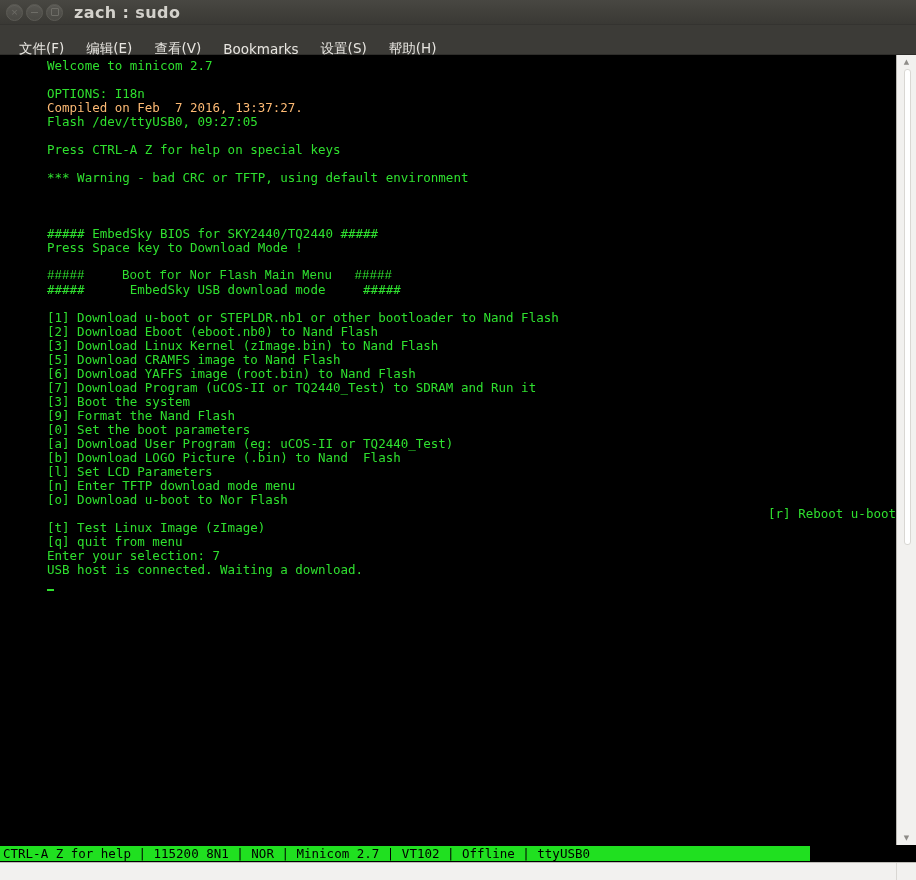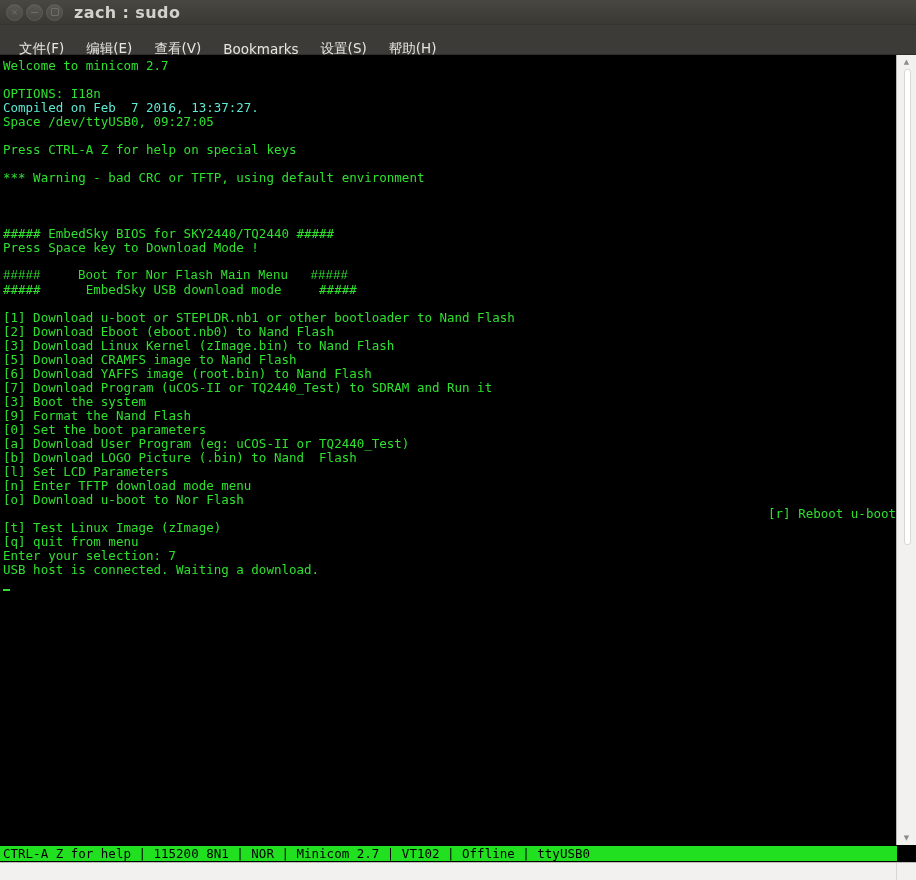--- a/index.html
+++ b/index.html
@@ -115,20 +115,21 @@
     background: #000000;
     display: flex;
     overflow: hidden;
   }
   #terminal {
     flex: 1 1 auto;
     background: #000000;
     padding: 4px 0 3px 3px;
     overflow: hidden;
     position: relative;
+    margin-left: 44px;
   }
   .tline {
     font-family: "DejaVu Sans Mono", monospace;
     font-size: 12.5px;
     line-height: 14px;
     height: 14px;
     color: #2fe02f;
     white-space: pre;
     letter-spacing: 0px;
   }
@@ -185,21 +186,21 @@
   #statusbar {
     flex: 0 0 17px;
     height: 17px;
     background: #000000;
     position: relative;
   }
   #statusbar-inner {
     position: absolute;
     left: 0;
     top: 1px;
-    width: 897px;
+    width: 810px;
     height: 15px;
     background: #20e020;
     color: #000000;
     font-family: "DejaVu Sans Mono", monospace;
     font-size: 12.5px;
     line-height: 15px;
     white-space: pre;
     padding-left: 3px;
     box-sizing: border-box;
     overflow: hidden;
@@ -249,22 +250,22 @@
     <div class="menuitem">设置(S)</div>
     <div class="menuitem">帮助(H)</div>
   </div>
 
   <div id="termwrap">
     <div id="terminal" style="background: rgb(0, 0, 0);">
 
     <div class="tline" style="color: rgb(47, 224, 47);">Welcome to minicom 2.7</div>
         <div class="tline blank">&nbsp;</div>
         <div class="tline" style="color: rgb(47, 224, 47);">OPTIONS: I18n</div>
-        <div class="tline" style="color: #5eead4;">Compiled on Feb  7 2016, 13:37:27.</div>
-        <div class="tline" style="color: rgb(47, 224, 47);">Space /dev/ttyUSB0, 09:27:05</div>
+        <div class="tline" style="color: #fdba74;">Compiled on Feb  7 2016, 13:37:27.</div>
+        <div class="tline" style="color: rgb(47, 224, 47);">Flash /dev/ttyUSB0, 09:27:05</div>
         <div class="tline blank">&nbsp;</div>
         <div class="tline" style="color: rgb(47, 224, 47);">Press CTRL-A Z for help on special keys</div>
         <div class="tline blank">&nbsp;</div>
         <div class="tline" style="color: rgb(47, 224, 47);">*** Warning - bad CRC or TFTP, using default environment</div>
         <div class="tline blank">&nbsp;</div>
         <div class="tline blank">&nbsp;</div>
         <div class="tline blank">&nbsp;</div>
         <div class="tline" style="color: rgb(47, 224, 47);">##### EmbedSky BIOS for SKY2440/TQ2440 #####</div>
         <div class="tline" style="color: rgb(47, 224, 47);">Press Space key to Download Mode !</div>
         <div class="tline blank">&nbsp;</div>

